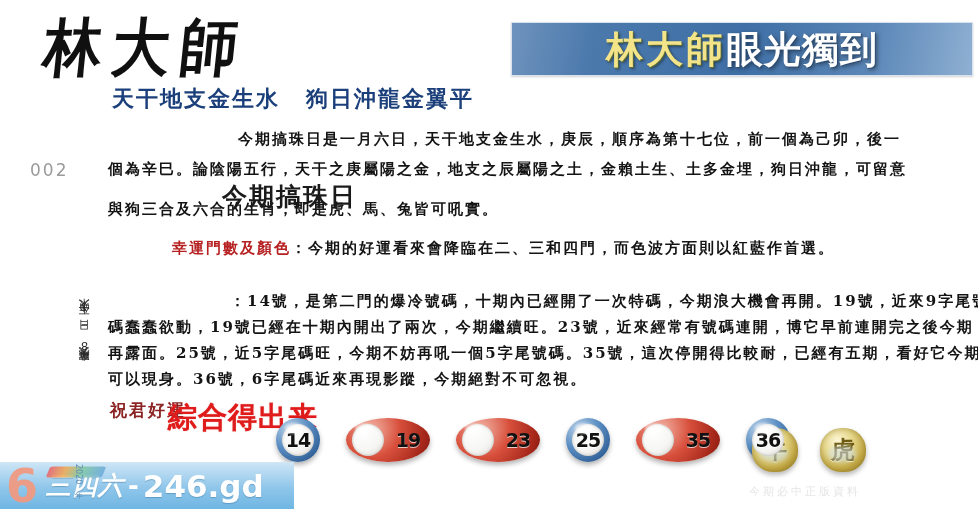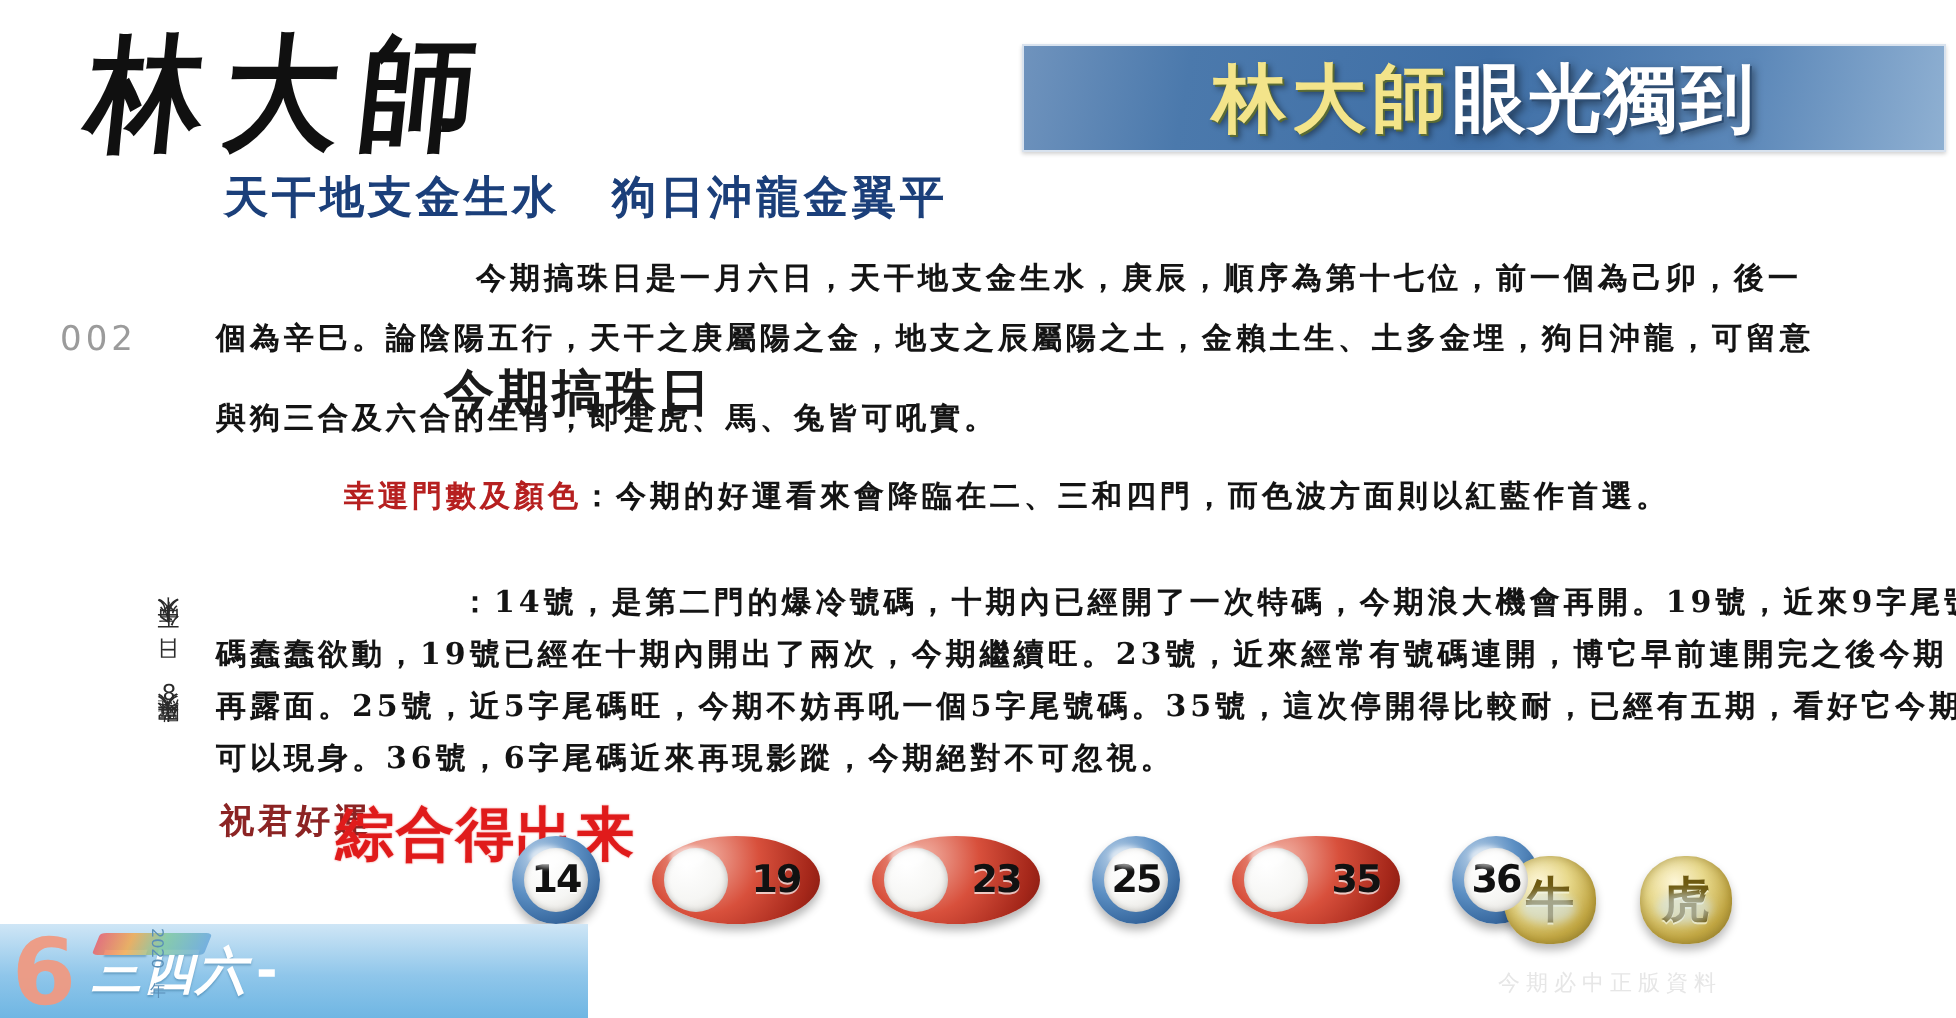--- a/index.html
+++ b/index.html
@@ -172,21 +172,21 @@
     writing-mode: vertical-rl;
     text-orientation: upright;
     letter-spacing: 1px;
     white-space: nowrap;
     transform: rotate(180deg);
   }
 
   
   #balls {
     position: absolute;
-    left: 256px;
+    left: 276px;
     top: 418px;
     display: flex;
     gap: 26px;
     text-align: center;
   }
   .ball {
     position: relative;
     width: 44px;
     height: 44px;
     border-radius: 50%;
@@ -431,15 +431,16 @@
   </div>
 
   <div id="ghost-text">今期必中正版資料</div>
 
   <div id="site-watermark">
     <div class="ribbon"></div>
     <div class="vertdate">2020年</div>
     <span class="six">6</span>
     <span class="cn">三四六</span>
     <span class="dash">-</span>
+    <span class="dom">246.gd</span>
   </div>
 
 </div>
 
 </body></html>

